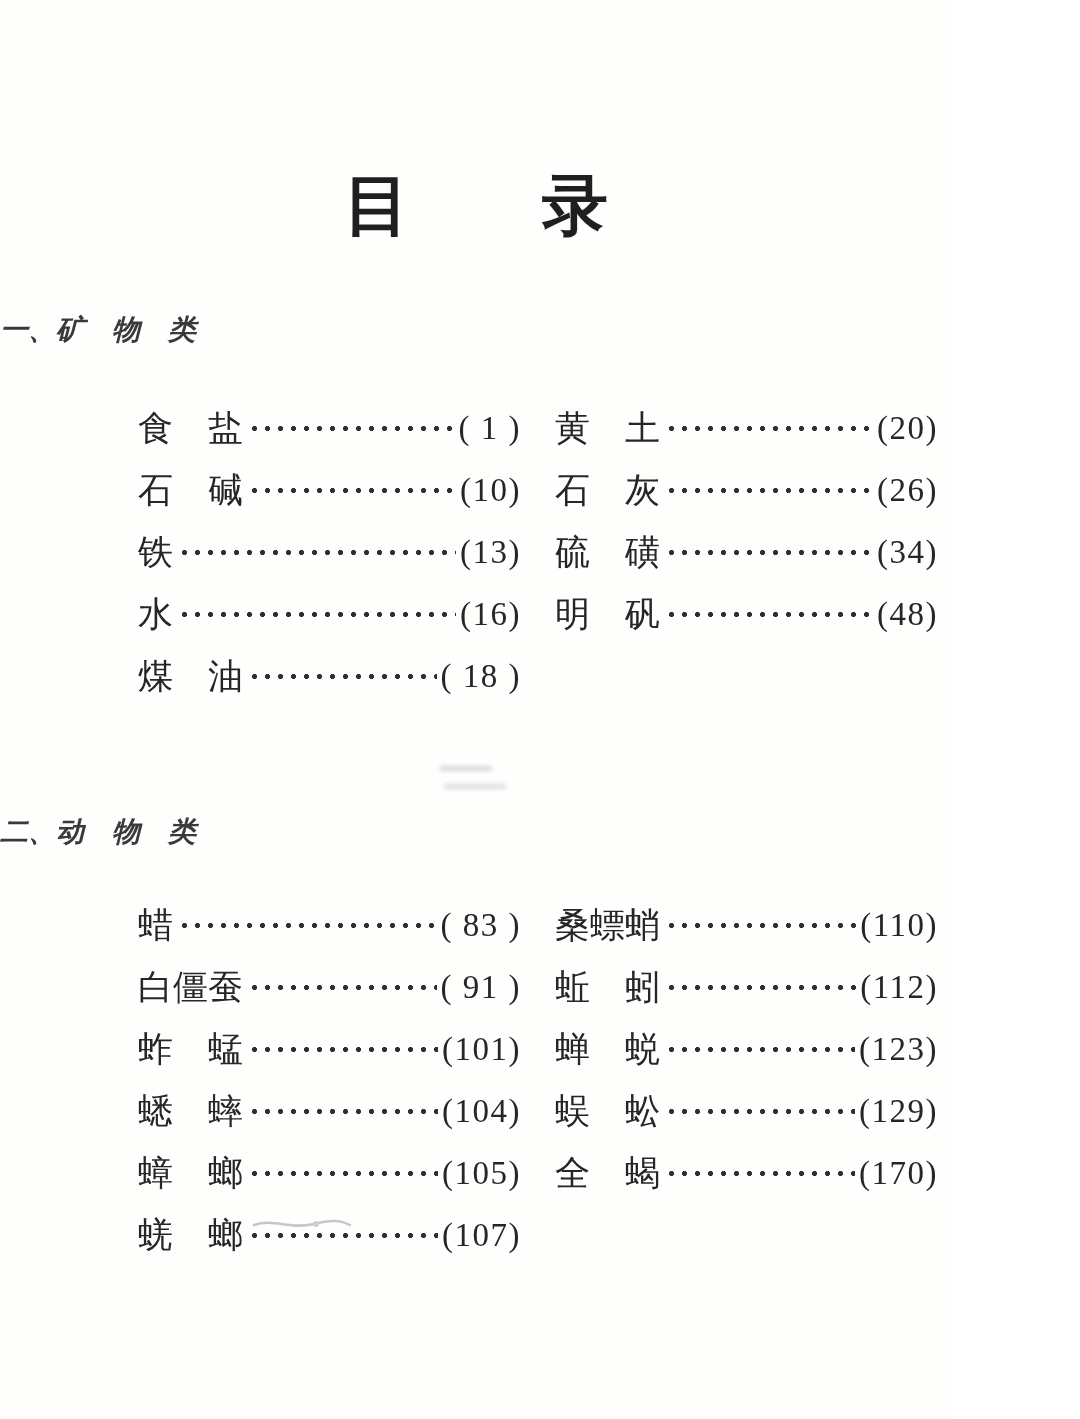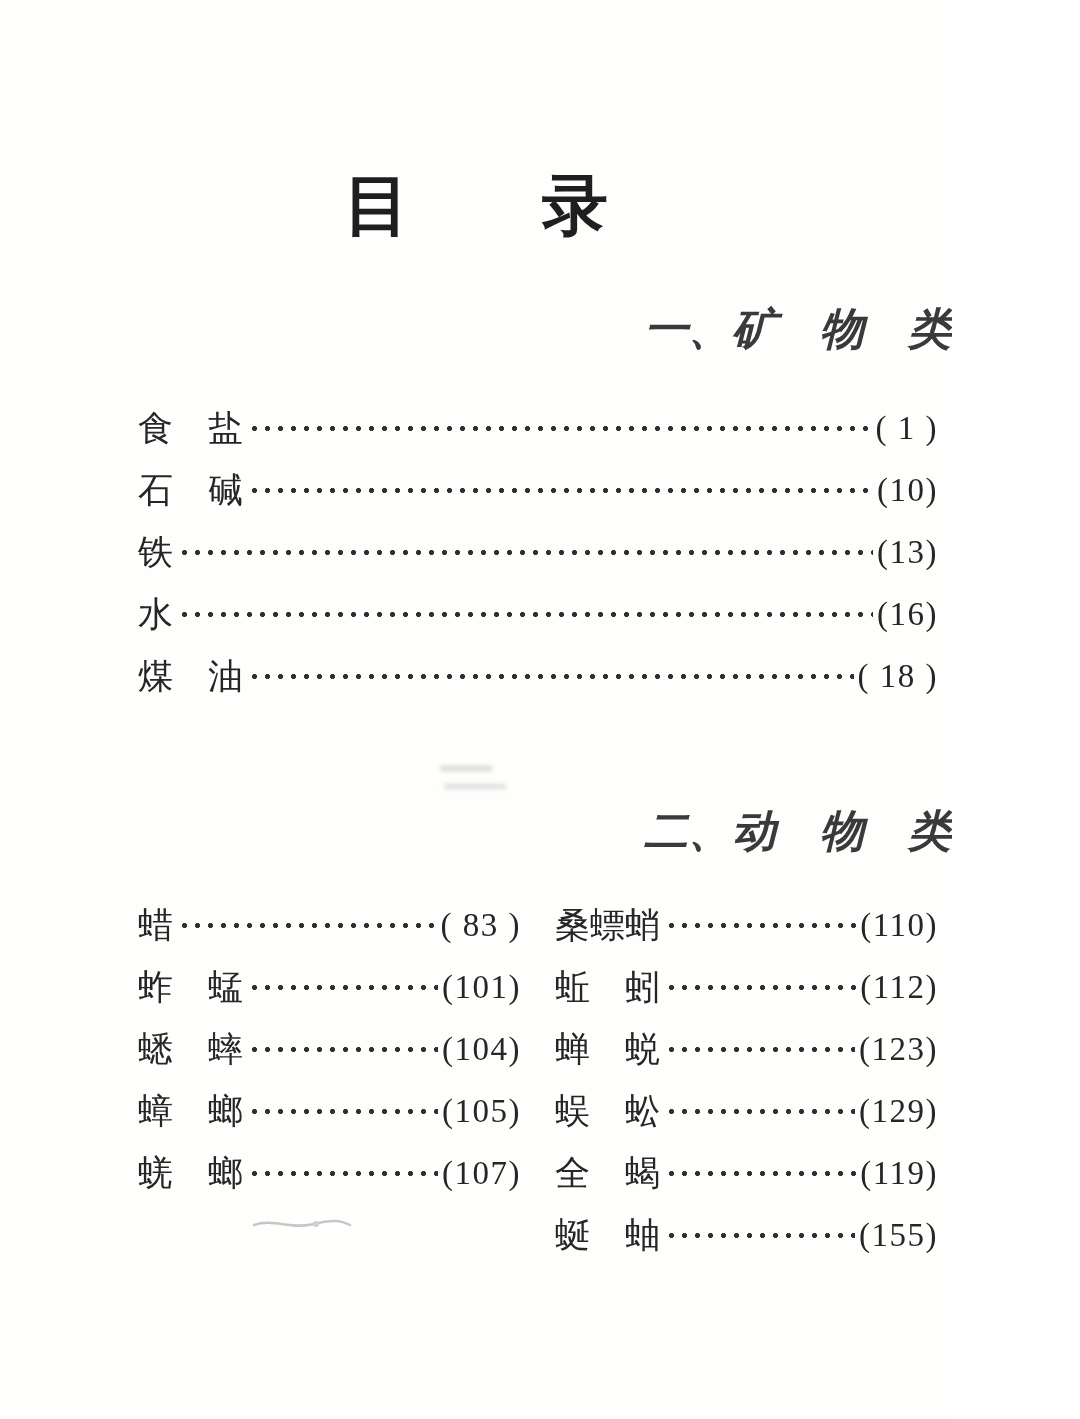--- a/index.html
+++ b/index.html
@@ -14,22 +14,22 @@
   .page-title{
     padding-top:165px;
     text-align:center;
     font-size:66px;
     font-weight:700;
     line-height:1.25;
     color:#1f1f1f;
     white-space:pre;
   }
   .sec-heading{
-    text-align:right;
-    font-size:44px;
+    text-align:left;
+    font-size:28px;
     font-weight:700;
     font-style:italic;
     color:#3a3a3a;
     white-space:pre;
     line-height:60px;
   }
   .sec-heading.first{margin-top:52px;}
   .sec-heading.second{margin-top:94px;}
   .cols{
     display:flex;
@@ -106,32 +106,59 @@
         <span class="nm">水</span>
         <span class="leader"></span>
         <span class="pg">(16)</span>
       </div>
       <div class="row">
         <span class="nm">煤　油</span>
         <span class="leader"></span>
         <span class="pg">( 18 )</span>
       </div>
     </div>
+    <div class="col">
+      <div class="row">
+        <span class="nm">黄　土</span>
+        <span class="leader"></span>
+        <span class="pg">(20)</span>
+      </div>
+      <div class="row">
+        <span class="nm">石　灰</span>
+        <span class="leader"></span>
+        <span class="pg">(26)</span>
+      </div>
+      <div class="row">
+        <span class="nm">硫　磺</span>
+        <span class="leader"></span>
+        <span class="pg">(34)</span>
+      </div>
+      <div class="row">
+        <span class="nm">明　矾</span>
+        <span class="leader"></span>
+        <span class="pg">(48)</span>
+      </div>
+    </div>
   </div>
 
   <div class="sec-heading second">二、动　物　类</div>
 
   <div class="cols animals">
     <div class="col">
       <div class="row">
         <span class="nm">蜡</span>
         <span class="leader"></span>
         <span class="pg">( 83 )</span>
       </div>
       <div class="row">
+        <span class="nm">白僵蚕</span>
+        <span class="leader"></span>
+        <span class="pg">( 91 )</span>
+      </div>
+      <div class="row">
         <span class="nm">蚱　蜢</span>
         <span class="leader"></span>
         <span class="pg">(101)</span>
       </div>
       <div class="row">
         <span class="nm">蟋　蟀</span>
         <span class="leader"></span>
         <span class="pg">(104)</span>
       </div>
       <div class="row">
@@ -162,26 +189,21 @@
         <span class="pg">(123)</span>
       </div>
       <div class="row">
         <span class="nm">蜈　蚣</span>
         <span class="leader"></span>
         <span class="pg">(129)</span>
       </div>
       <div class="row">
         <span class="nm">全　蝎</span>
         <span class="leader"></span>
-        <span class="pg">(119)</span>
-      </div>
-      <div class="row">
-        <span class="nm">蜒　蚰</span>
-        <span class="leader"></span>
-        <span class="pg">(155)</span>
+        <span class="pg">(170)</span>
       </div>
     </div>
   </div>
 
   <div class="smudge-a"></div>
   <svg class="smudge-b" width="100" height="16" viewBox="0 0 100 16">
     <path d="M2 9 C 20 2, 40 14, 62 8 S 92 6, 98 9" fill="none" stroke="#9a9a9a" stroke-width="2.5" stroke-linecap="round"></path>
     <circle cx="64" cy="8" r="3" fill="#aaaaaa"></circle>
   </svg>
 

